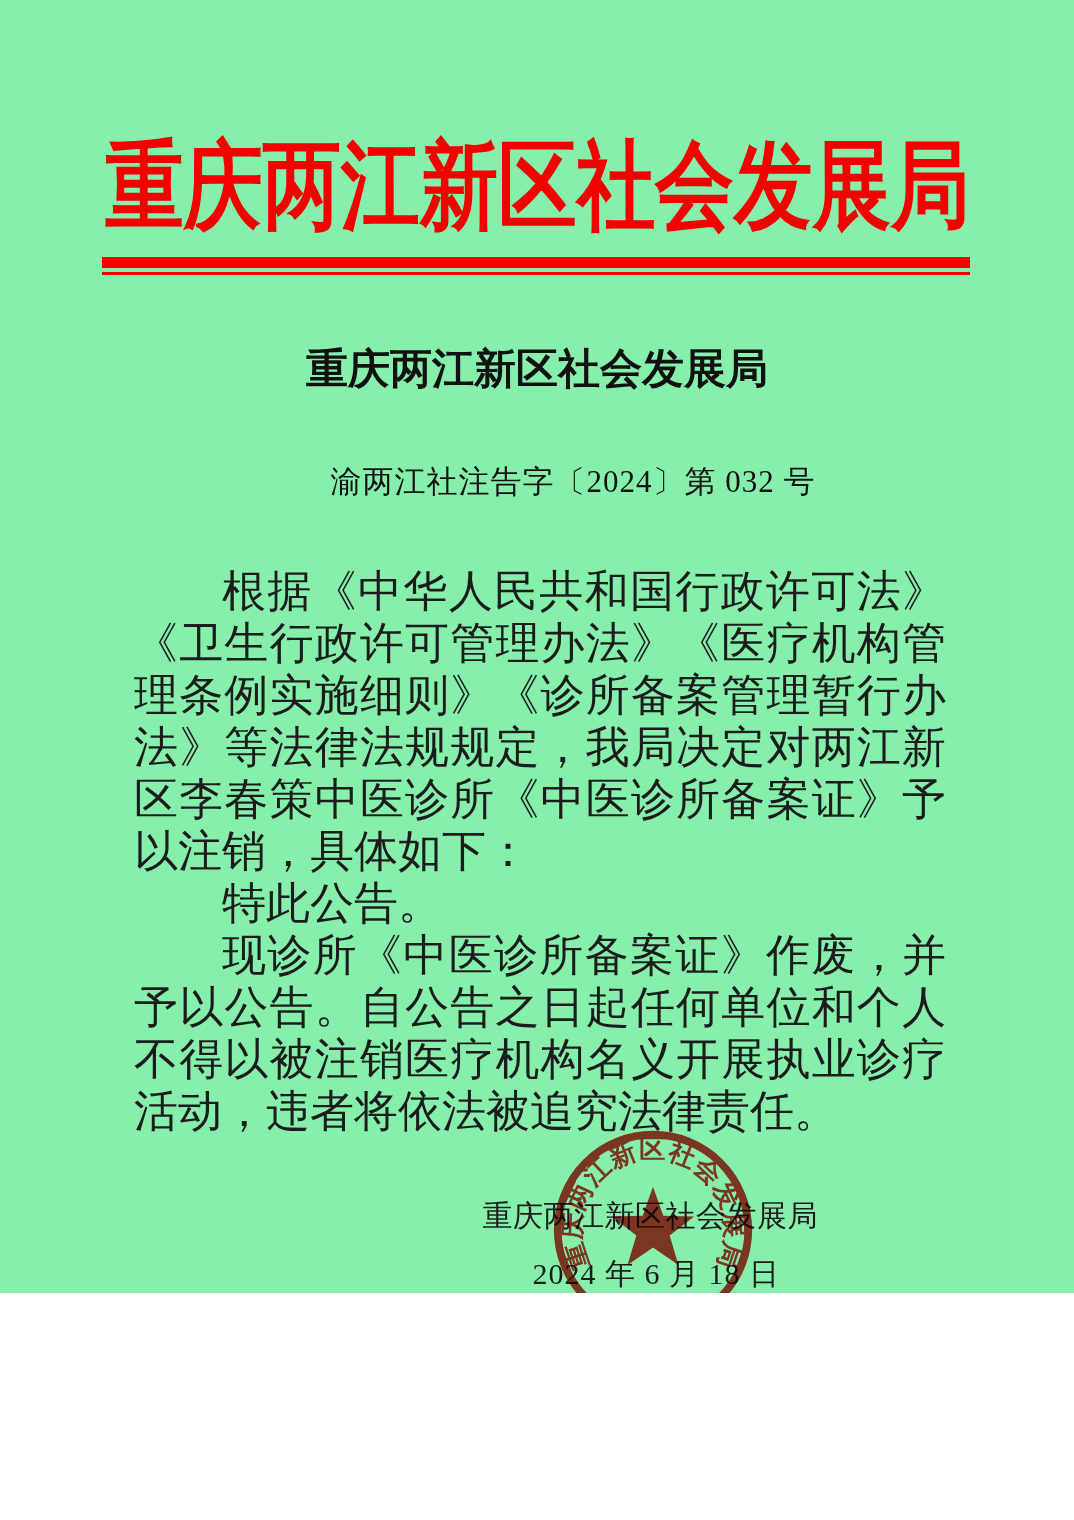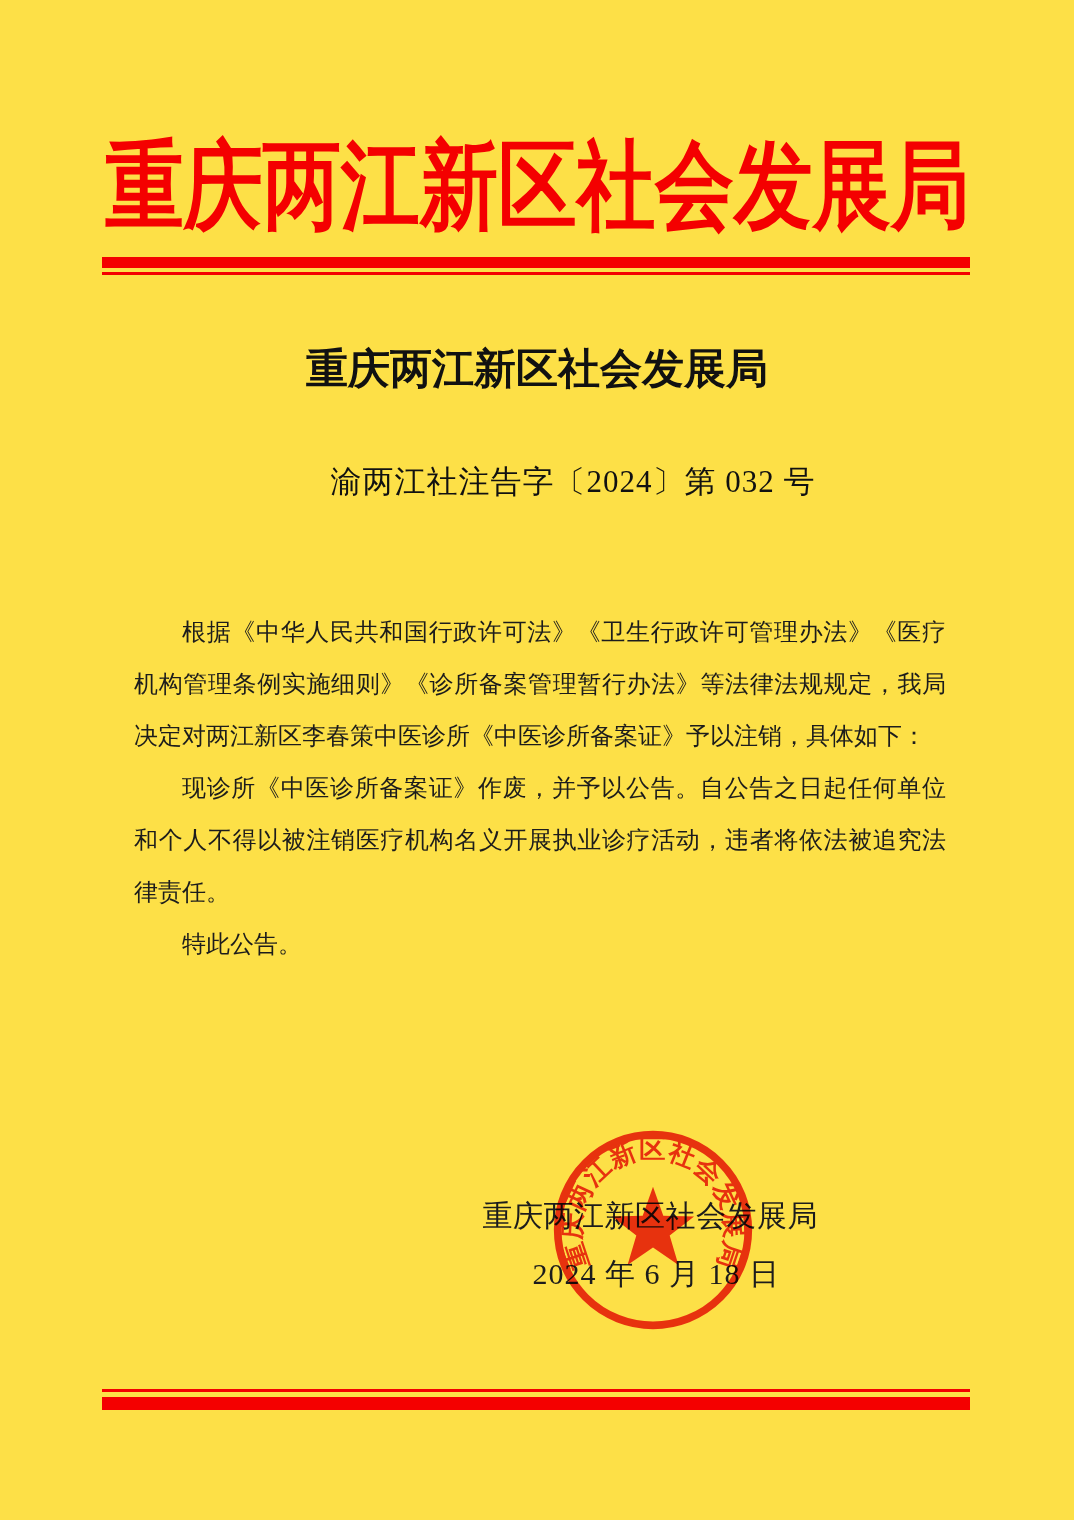--- a/index.html
+++ b/index.html
@@ -3,22 +3,22 @@
 <meta charset="utf-8">
 <style>
   html, body {
     margin: 0;
     padding: 0;
     background: #ffffff;
   }
   .page {
     position: relative;
     width: 1074px;
-    height: 1520px;
-    background: #fde047;
+    height: 1293px;
+    background: #86efac;
     overflow: hidden;
     font-family: "Liberation Serif", "DejaVu Serif", serif;
     color: #1c1c1c;
   }
   
   .letterhead {
     position: absolute;
     top: 132px;
     left: 0;
     width: 100%;
@@ -72,24 +72,23 @@
     letter-spacing: 1px;
     margin-left: 36px;
   }
 
   
   .doc-body {
     position: absolute;
     top: 566px;
     left: 134px;
     width: 812px;
-    font-size: 24px;
+    font-size: 44px;
     line-height: 52px;
     color: #1c1c1c;
-    margin-top: 40px;
   }
   .doc-body p {
     margin: 0;
     text-indent: 2em;
     text-align: justify;
     text-justify: inter-character;
   }
 
   
   .signoff-agency {
@@ -135,22 +134,22 @@
     <span class="agency-name">重庆两江新区社会发展局</span>
   </div>
   <div class="rule rule-thick-top"></div>
   <div class="rule rule-thin-top"></div>
 
   <div class="doc-title-line1">重庆两江新区社会发展局</div>
   <div class="doc-number">渝两江社注告字〔2024〕第 032 号</div>
 
   <div class="doc-body">
     <p>根据《中华人民共和国行政许可法》《卫生行政许可管理办法》《医疗机构管理条例实施细则》《诊所备案管理暂行办法》等法律法规规定，我局决定对两江新区李春策中医诊所《中医诊所备案证》予以注销，具体如下：</p>
+    <p>特此公告。</p>
     <p>现诊所《中医诊所备案证》作废，并予以公告。自公告之日起任何单位和个人不得以被注销医疗机构名义开展执业诊疗活动，违者将依法被追究法律责任。</p>
-    <p>特此公告。</p>
   </div>
 
   <div class="signoff-agency">重庆两江新区社会发展局</div>
   <div class="signoff-date">2024 年 6 月 18 日</div>
 
   <div class="seal">
     <svg viewBox="0 0 200 200" xmlns="http://www.w3.org/2000/svg">
       <circle cx="100" cy="100" r="92.5" fill="none" stroke="#e8281e" stroke-width="7.5"></circle>
       <path id="sealArc" d="M 39.4 135 A 70 70 0 1 1 160.6 135" fill="none"></path>
       <text font-size="25.5" font-weight="bold" fill="#e8281e" font-family="Liberation Serif, DejaVu Serif, serif" letter-spacing="1">

